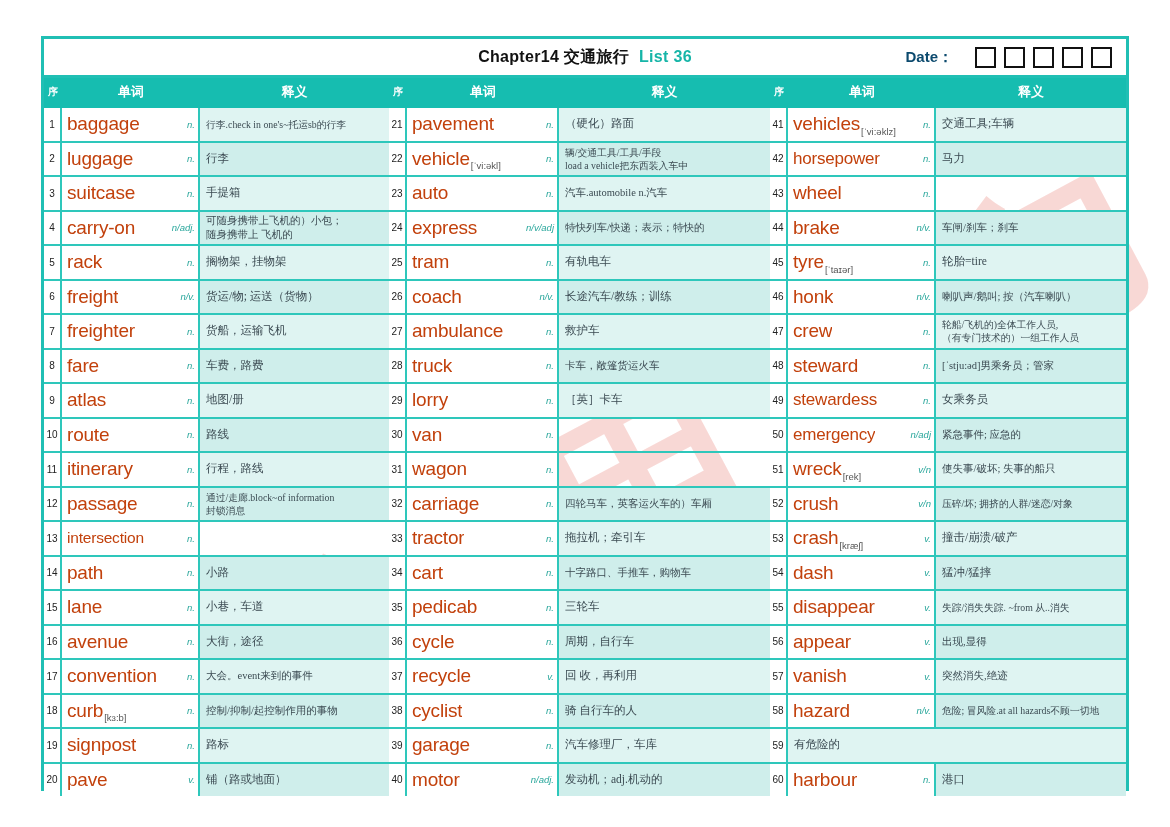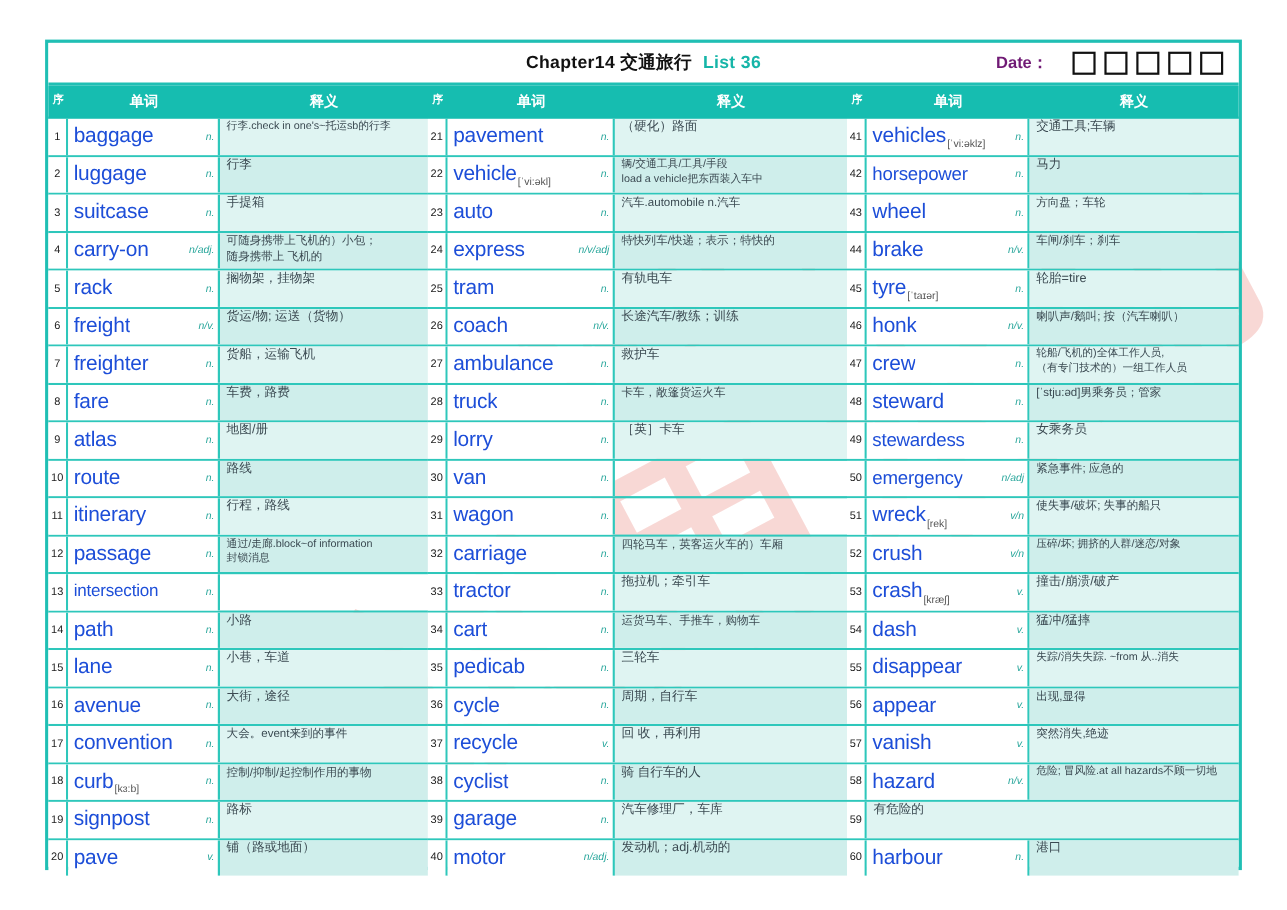--- a/index.html
+++ b/index.html
@@ -55,21 +55,21 @@
     text-align:center;
     font-size:16px;font-weight:bold;
     color:#111111;
     letter-spacing:.3px;
   }
   #title-center .list-no{color:#16b5a8;margin-left:10px;}
   #date-wrap{
     position:absolute;right:14px;
     display:flex;align-items:center;gap:10px;
   }
-  #date-label{font-size:15px;font-weight:bold;color:#701a75;}
+  #date-label{font-size:15px;font-weight:bold;color:#0c4a6e;}
   .date-box{
     width:17px;height:17px;
     border:2px solid #111;
     display:inline-block;
     background:#fff;
   }
   #date-boxes{display:flex;gap:8px;margin-left:12px;}
 
   
   #colhead{
@@ -119,39 +119,40 @@
     padding-left:5px;padding-right:3px;
     background:#ffffff;
     border-right:2px solid #2ec7bb;
     box-sizing:border-box;
     min-width:0;
     overflow:hidden;
   }
   .c-def{
     background:#d5f1ef;
     box-sizing:border-box;
-    display:flex;align-items:flex-start;
+    display:flex;align-items:center;
     padding:0 4px 0 6px;
     overflow:hidden;
+    font-family:Liberation Serif, serif;
   }
 
   .b1 .c-word{flex:0 0 138px;}
   .b1 .c-def{flex:1 1 auto;}
   .b2 .c-word{flex:0 0 152px;}
   .b2 .c-def{flex:1 1 auto;}
   .b3 .c-word{flex:0 0 148px;}
   .b3 .c-def{flex:1 1 auto;}
 
   
   .vrow:nth-child(odd) .c-def{background:#dff4f2;}
   .vrow:nth-child(even) .c-def{background:#cfeeeb;}
 
   .wtext{
     font-size:19px;
-    color:#1d4ed8;
+    color:#c2410c;
     white-space:nowrap;
     letter-spacing:-.2px;
     flex:0 1 auto;
     overflow:hidden;
   }
   .wtext.shrink{font-size:17px;}
   .wtext.shrink2{font-size:15.5px;}
   .phon{
     font-size:9.5px;
     color:#555;
@@ -547,21 +548,21 @@
             <span class="dtext">拖拉机；牵引车</span>
           </div>
         </div>
         <div class="vrow">
           <div class="c-idx">34</div>
           <div class="c-word">
             <span class="wtext">cart</span>
             <span class="pos">n.</span>
           </div>
           <div class="c-def">
-            <span class="dtext small">运货马车、手推车，购物车</span>
+            <span class="dtext small">十字路口、手推车，购物车</span>
           </div>
         </div>
         <div class="vrow">
           <div class="c-idx">35</div>
           <div class="c-word">
             <span class="wtext">pedicab</span>
             <span class="pos">n.</span>
           </div>
           <div class="c-def">
             <span class="dtext">三轮车</span>
@@ -638,23 +639,20 @@
           </div>
           <div class="c-def">
             <span class="dtext">马力</span>
           </div>
         </div>
         <div class="vrow">
           <div class="c-idx">43</div>
           <div class="c-word">
             <span class="wtext">wheel</span>
             <span class="pos">n.</span>
-          </div>
-          <div class="c-def">
-            <span class="dtext small">方向盘；车轮</span>
           </div>
         </div>
         <div class="vrow">
           <div class="c-idx">44</div>
           <div class="c-word">
             <span class="wtext">brake</span>
             <span class="pos">n/v.</span>
           </div>
           <div class="c-def">
             <span class="dtext small">车闸/刹车；刹车</span>

